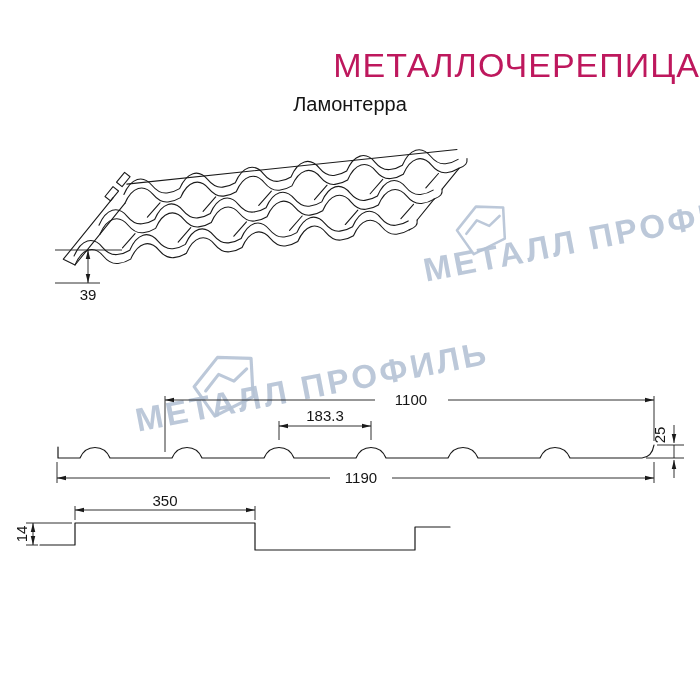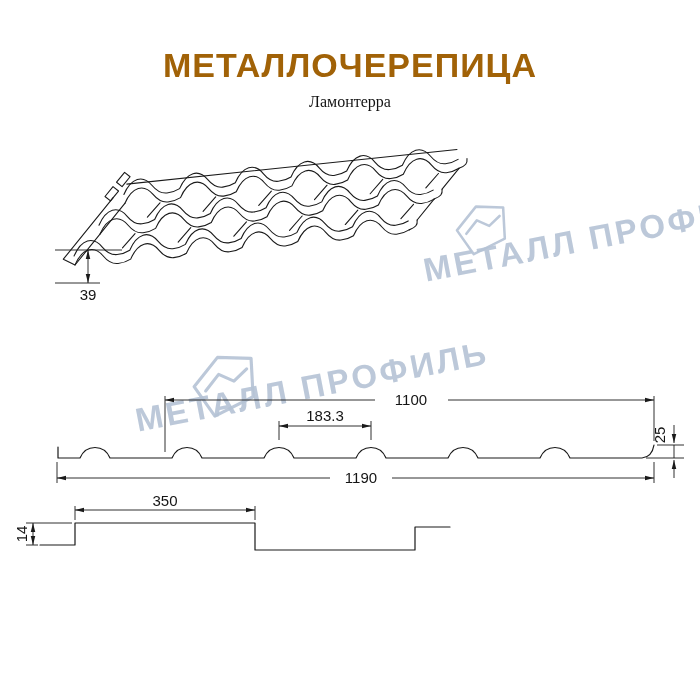--- a/index.html
+++ b/index.html
@@ -1,21 +1,21 @@
 <!DOCTYPE html>
 <html><head>
 <meta charset="utf-8">
 <style>
   * { margin:0; padding:0; box-sizing:border-box; }
   html,body { width:700px; height:700px; background:#ffffff; font-family:"Liberation Sans", sans-serif; }
   .page { position:relative; width:700px; height:700px; overflow:hidden; background:#ffffff; }
 
   .header { position:absolute; top:46px; left:0; width:700px; text-align:center; z-index:3; }
-  .header h1 { font-size:34px; font-weight:bold; letter-spacing:1px; color:#a16207; }
-  .header .subtitle { margin-top:8px; font-size:16px; color:#141414;font-family:Liberation Serif, serif; }
+  .header h1 { font-size:34px; font-weight:normal; letter-spacing:1px; color:#be185d;text-align:right; }
+  .header .subtitle { margin-top:8px; font-size:20px; color:#141414; }
 
   
   .wm { position:absolute; z-index:1; font-size:33px; font-weight:bold; letter-spacing:3px;
         color:#b5c3d5; opacity:.9; white-space:nowrap;
         transform:rotate(-11deg); transform-origin:left center; }
   .wm1 { left:424px; top:252px; }
   .wm2 { left:136px; top:402px; }
   .wm-logo { position:absolute; z-index:1; transform:rotate(-11deg); opacity:.9; }
   .wm-logo1 { left:452px; top:202px; }
   .wm-logo2 { left:188px; top:352px; }

